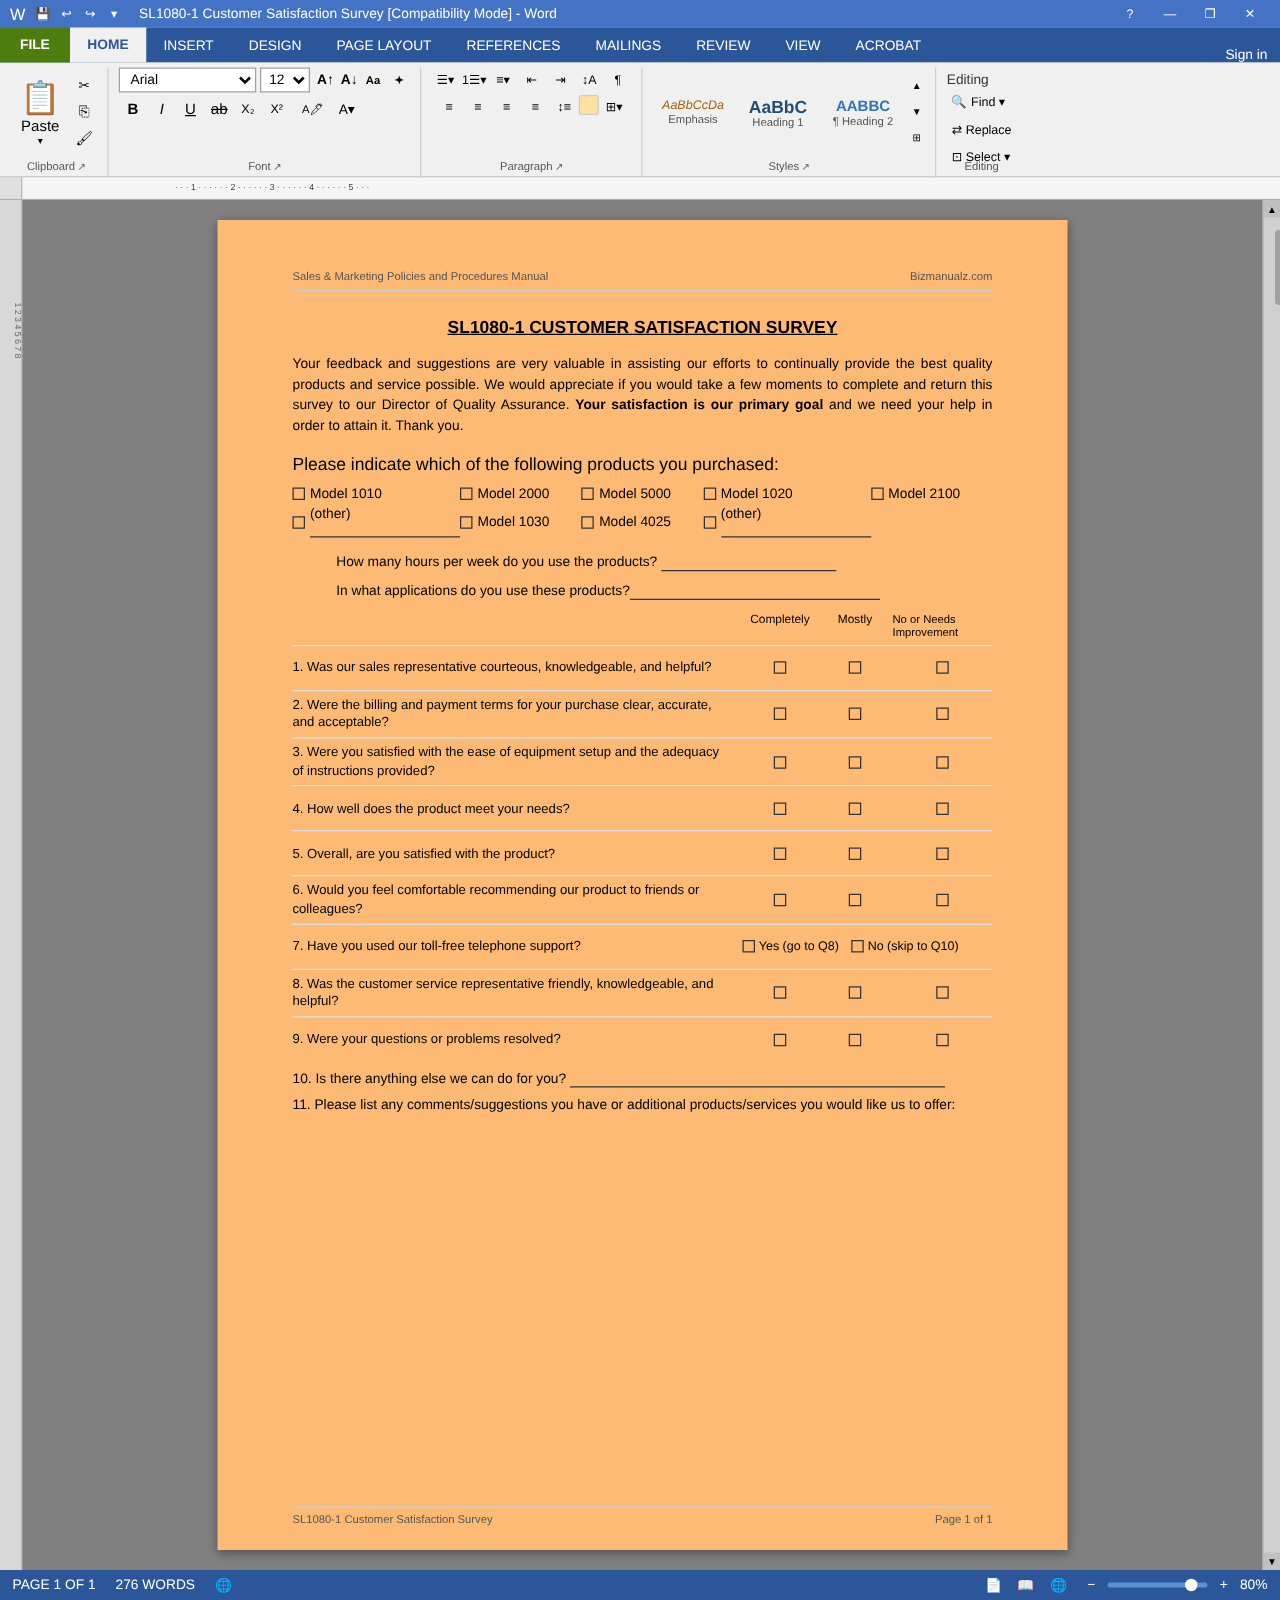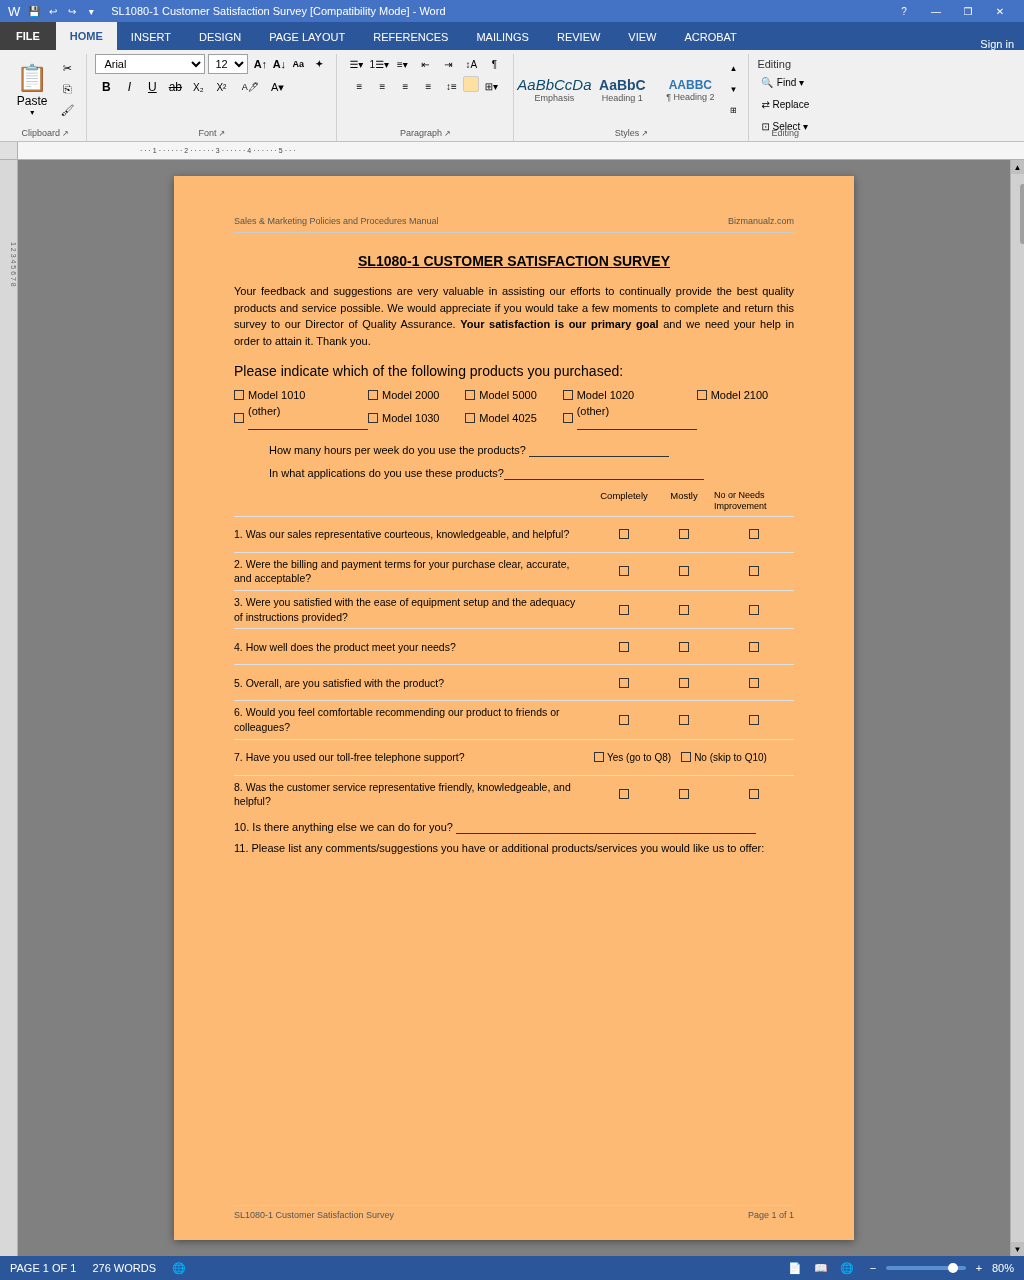--- a/index.html
+++ b/index.html
@@ -39,21 +39,21 @@
       cursor: pointer;
       color: white;
     }
     .ribbon-tab.active {
       background: #f0f0f0;
       color: #2b579a;
       font-weight: 600;
       height: 28px;
     }
     .file-tab {
-      background: #404040;
+      background: #4d7c0f;
       color: white;
       padding: 0 16px;
       font-weight: 600;
       height: 28px;
       display: flex;
       align-items: center;
     }
     .sign-in { margin-left: auto; padding-right: 10px; color: white; font-size: 11px; display: flex; align-items: center; }
 
     
@@ -471,21 +471,21 @@
     </div>
     <div class="ribbon-group-label">
       <span>Paragraph</span>
       <span style="font-size:8px;">↗</span>
     </div>
   </div>
 
   <div class="ribbon-group styles-group">
     <div class="ribbon-group-content">
       <div class="style-item">
-        <span style="font-style:italic; color:#0c4a6e; font-size:15px;">AaBbCcDa</span>
+        <span style="font-style:italic; color:#a16207; font-size:10px;">AaBbCcDa</span>
         <span style="font-size:9px; color:#555;">Emphasis</span>
       </div>
       <div class="style-item">
         <span style="font-weight:bold; font-size:14px; color:#1f4e79;">AaBbC</span>
         <span style="font-size:9px; color:#555;">Heading 1</span>
       </div>
       <div class="style-item">
         <span style="font-weight:bold; font-size:12px; color:#2e75b5;">AABBC</span>
         <span style="font-size:9px; color:#555;">¶ Heading 2</span>
       </div>
@@ -702,20 +702,32 @@
               <span class="cb"></span>
             </div>
           <div style="width:60px; display:flex; justify-content:center;">
               <span class="cb"></span>
             </div>
           <div style="width:80px; display:flex; justify-content:center;">
               <span class="cb"></span>
             </div>
         </div>
 
+        <div class="survey-row">
+          <div class="q-text">9. Were your questions or problems resolved?</div>
+          <div style="width:60px; display:flex; justify-content:center;">
+              <span class="cb"></span>
+            </div>
+          <div style="width:60px; display:flex; justify-content:center;">
+              <span class="cb"></span>
+            </div>
+          <div style="width:80px; display:flex; justify-content:center;">
+              <span class="cb"></span>
+            </div>
+        </div>
       </div>
 
       <div class="open-q" style="margin-top:8px;">
         <span>10. Is there anything else we can do for you?</span>
         <span class="open-fill">&nbsp;&nbsp;&nbsp;&nbsp;&nbsp;&nbsp;&nbsp;&nbsp;&nbsp;&nbsp;&nbsp;&nbsp;&nbsp;&nbsp;&nbsp;&nbsp;&nbsp;&nbsp;&nbsp;&nbsp;&nbsp;&nbsp;&nbsp;&nbsp;&nbsp;&nbsp;&nbsp;&nbsp;&nbsp;&nbsp;&nbsp;&nbsp;&nbsp;&nbsp;&nbsp;&nbsp;&nbsp;&nbsp;&nbsp;&nbsp;&nbsp;&nbsp;&nbsp;&nbsp;&nbsp;</span>
       </div>
 
       <div class="open-q" style="margin-top:8px;">
         <span>11. Please list any comments/suggestions you have or additional products/services you would like us to offer:</span>
       </div>

